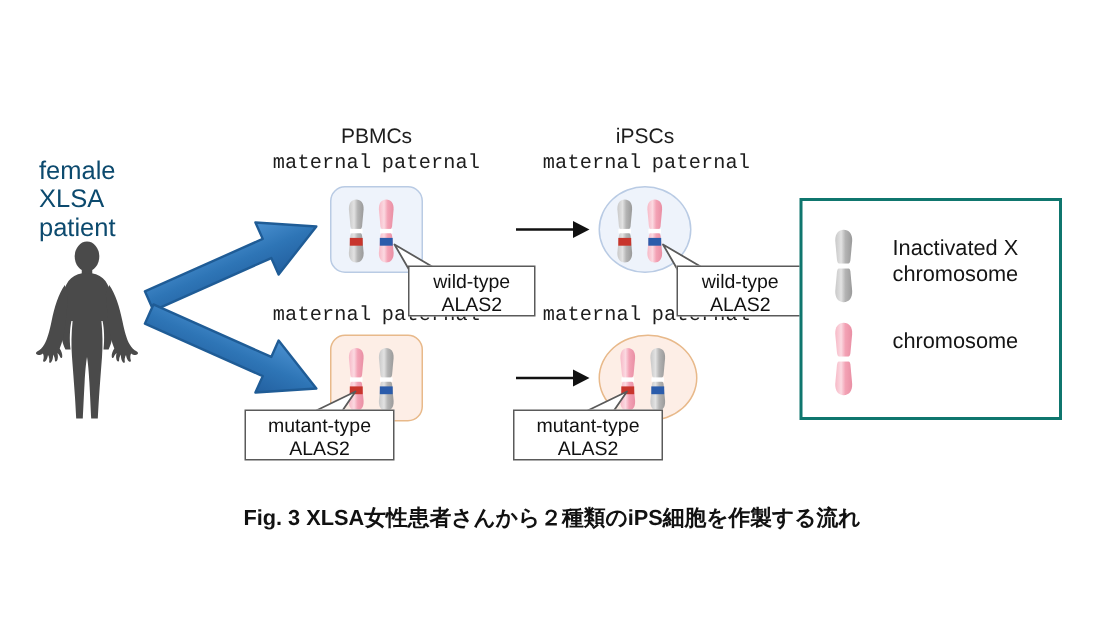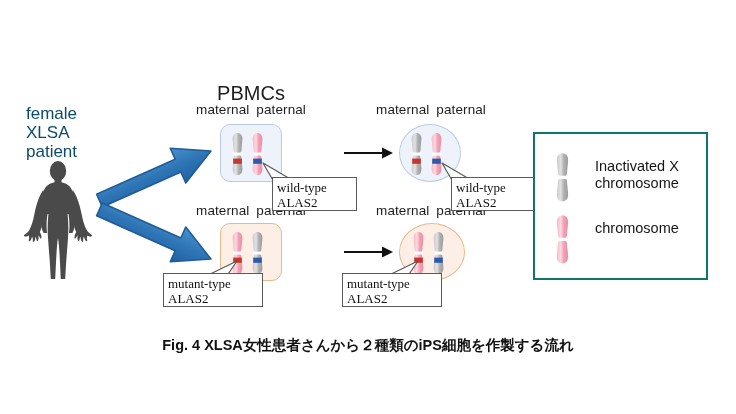--- a/index.html
+++ b/index.html
@@ -14,25 +14,26 @@
   .stage{position:absolute;left:0;top:0;width:736px;height:414px;}
   .abs{position:absolute;}
 
   
   .patient-label{
     left:26px;top:104px;width:110px;
     font-size:17px;line-height:19px;color:#0c4a6e;
     text-align:left;white-space:pre-line;
   }
   .col-title{
-    font-size:20px;color:#1d1d1d;text-align:center;width:120px;
+    font-size:14px;color:#1d1d1d;text-align:center;width:120px;
   }
   .parent-row{
     font-size:13.5px;color:#1d1d1d;text-align:center;width:150px;
     letter-spacing:.1px;
+    font-family:Liberation Mono, monospace;
   }
   .parent-row span{display:inline-block;}
   .parent-row .mat{margin-right:7px;}
 
   
   .person{left:18px;top:160px;width:80px;height:120px;}
 
   
   .bluearrow{width:130px;height:70px;}
 
@@ -66,24 +67,24 @@
   }
 
   
   .chrom{width:13px;height:44px;}
 
   
   .callout{
     background:#ffffff;
     border:1.2px solid #5a5a5a;
     font-size:13px;line-height:14.5px;
+    text-align:center;
     color:#111;
     padding:3px 4px 20px 4px;
     box-sizing:border-box;
-    font-family:Liberation Serif, serif;
   }
   .co-wt-1{left:272px;top:177px;width:85px;height:34px;}
   .co-wt-2{left:451px;top:177px;width:85px;height:34px;}
   .co-mt-1{left:163px;top:273px;width:100px;height:34px;}
   .co-mt-2{left:342px;top:273px;width:100px;height:34px;}
 
   
   .legend{
     left:533px;top:132px;width:175px;height:148px;
     border:2px solid #0f766e;background:#fff;
@@ -219,20 +220,21 @@
 
   <div class="abs bluearrow" style="left:92px;top:200px;">
     <svg viewBox="0 0 130 70" width="130" height="70">
       <g transform="rotate(24 65 35)">
         <path d="M2 28 L88 28 L88 16 L124 35 L88 54 L88 42 L2 42 Z" fill="url(#blueArrowGrad)" stroke="#1f5c96" stroke-width="1.6" stroke-linejoin="round"></path>
       </g>
     </svg>
   </div>
 
   <div class="abs col-title" style="left:191px;top:82px;">PBMCs</div>
+  <div class="abs col-title" style="left:370px;top:82px;">iPSCs</div>
 
   <div class="abs parent-row" style="left:176px;top:102px;">
     <span class="mat">maternal</span><span>paternal</span>
   </div>
   <div class="abs parent-row" style="left:176px;top:203px;">
     <span class="mat">maternal</span><span>paternal</span>
   </div>
   <div class="abs parent-row" style="left:356px;top:102px;">
     <span class="mat">maternal</span><span>paternal</span>
   </div>
@@ -454,15 +456,15 @@
           <rect x="2.3" y="20.6" width="8.4" height="2.9" fill="#ffffff"></rect>
         </g>
       </svg>
       <div class="legend-text">
         <div>chromosome</div>
       </div>
     </div>
 
   </div>
 
-  <div class="abs caption">Fig. 4 XLSA女性患者さんから２種類のiPS細胞を作製する流れ</div>
+  <div class="abs caption">Fig. 3 XLSA女性患者さんから２種類のiPS細胞を作製する流れ</div>
 
 </div>
 
 </body></html>

